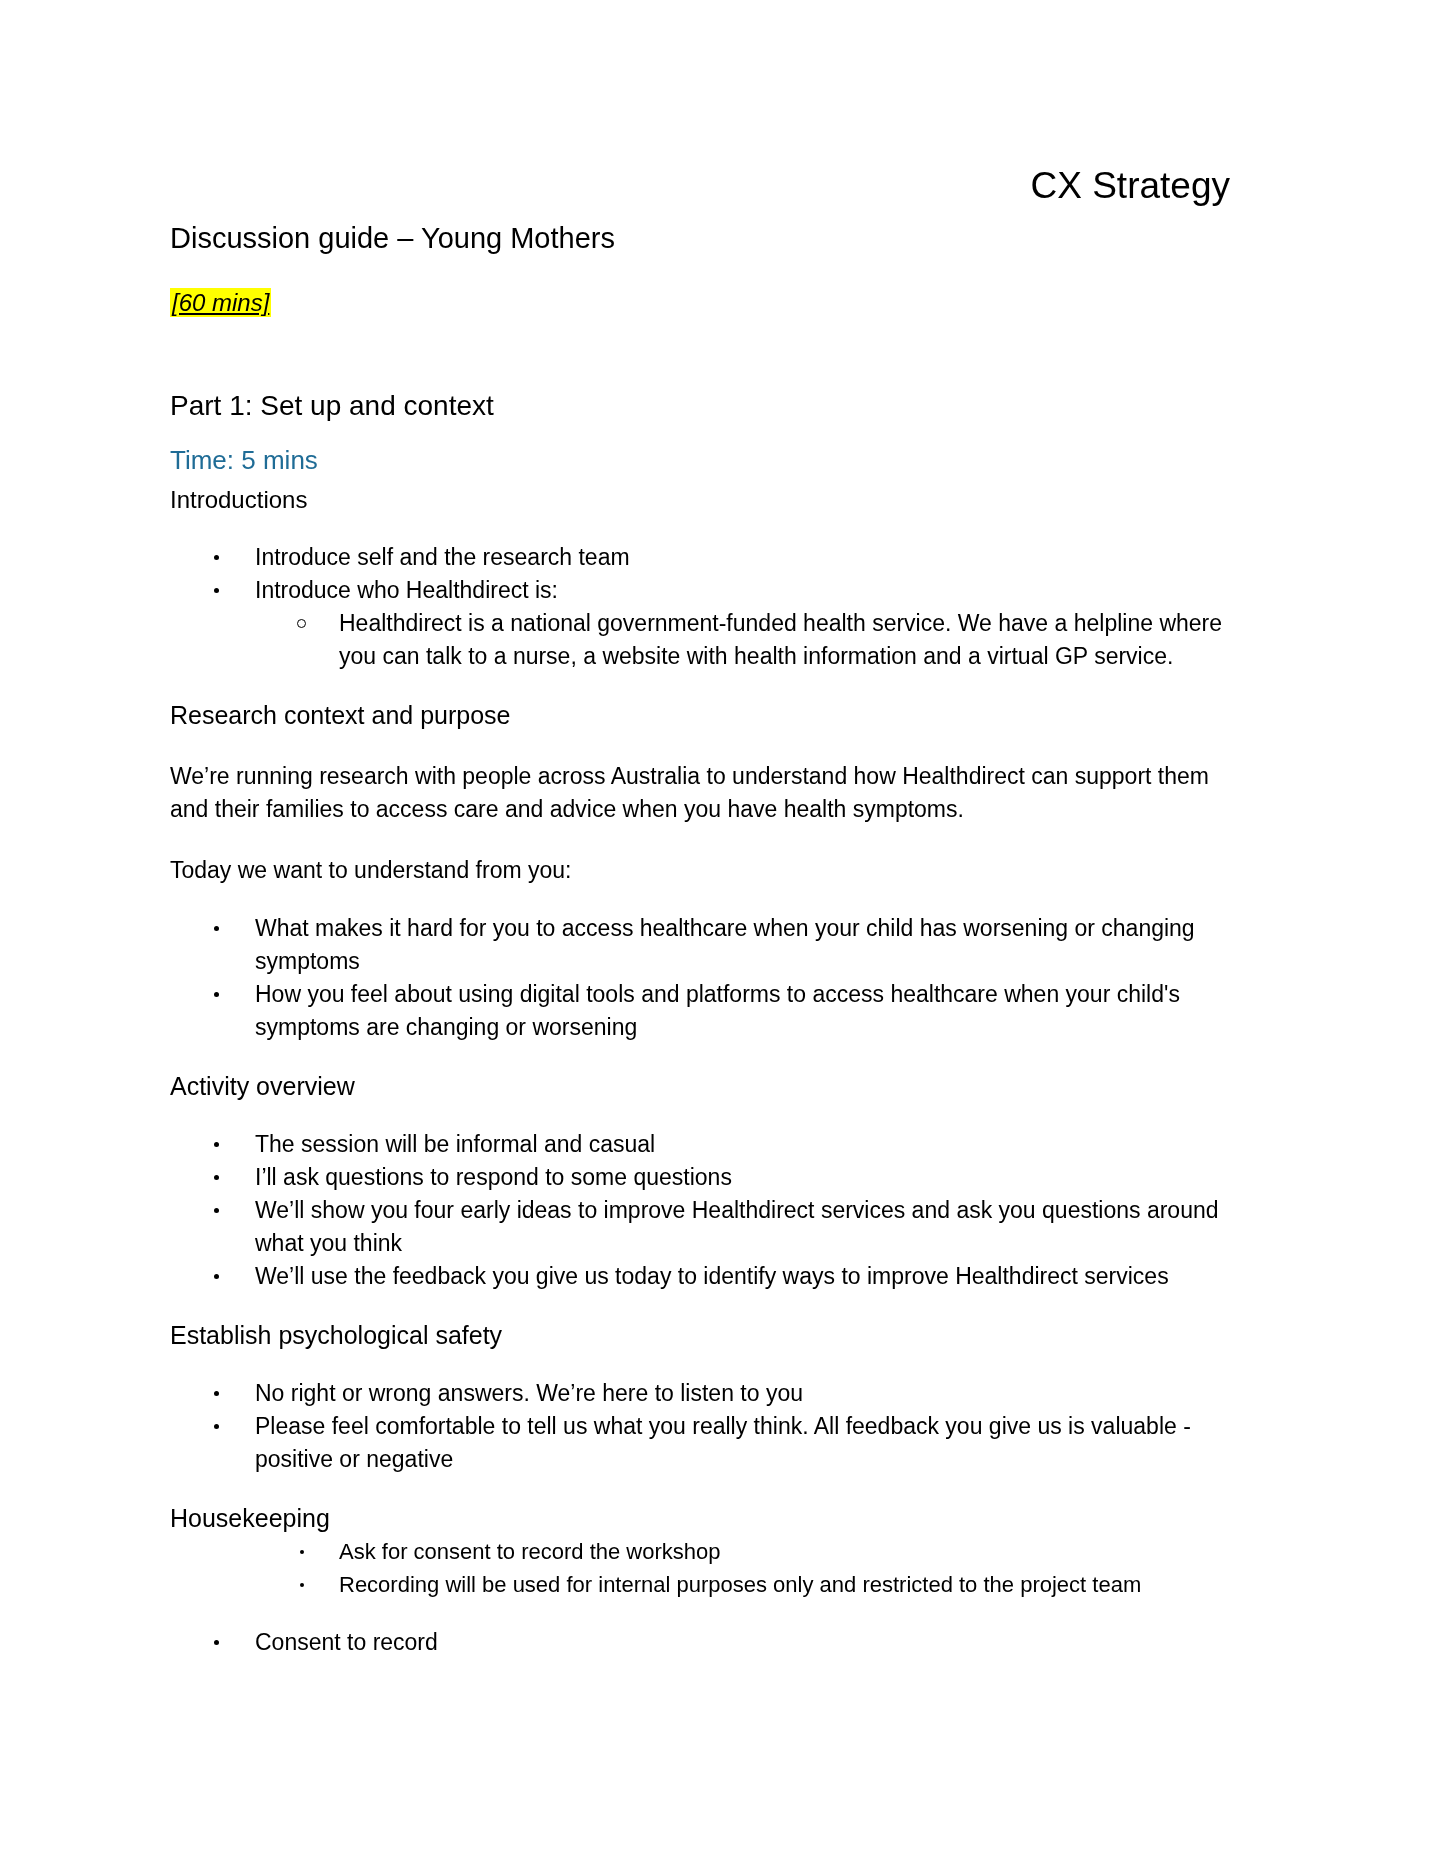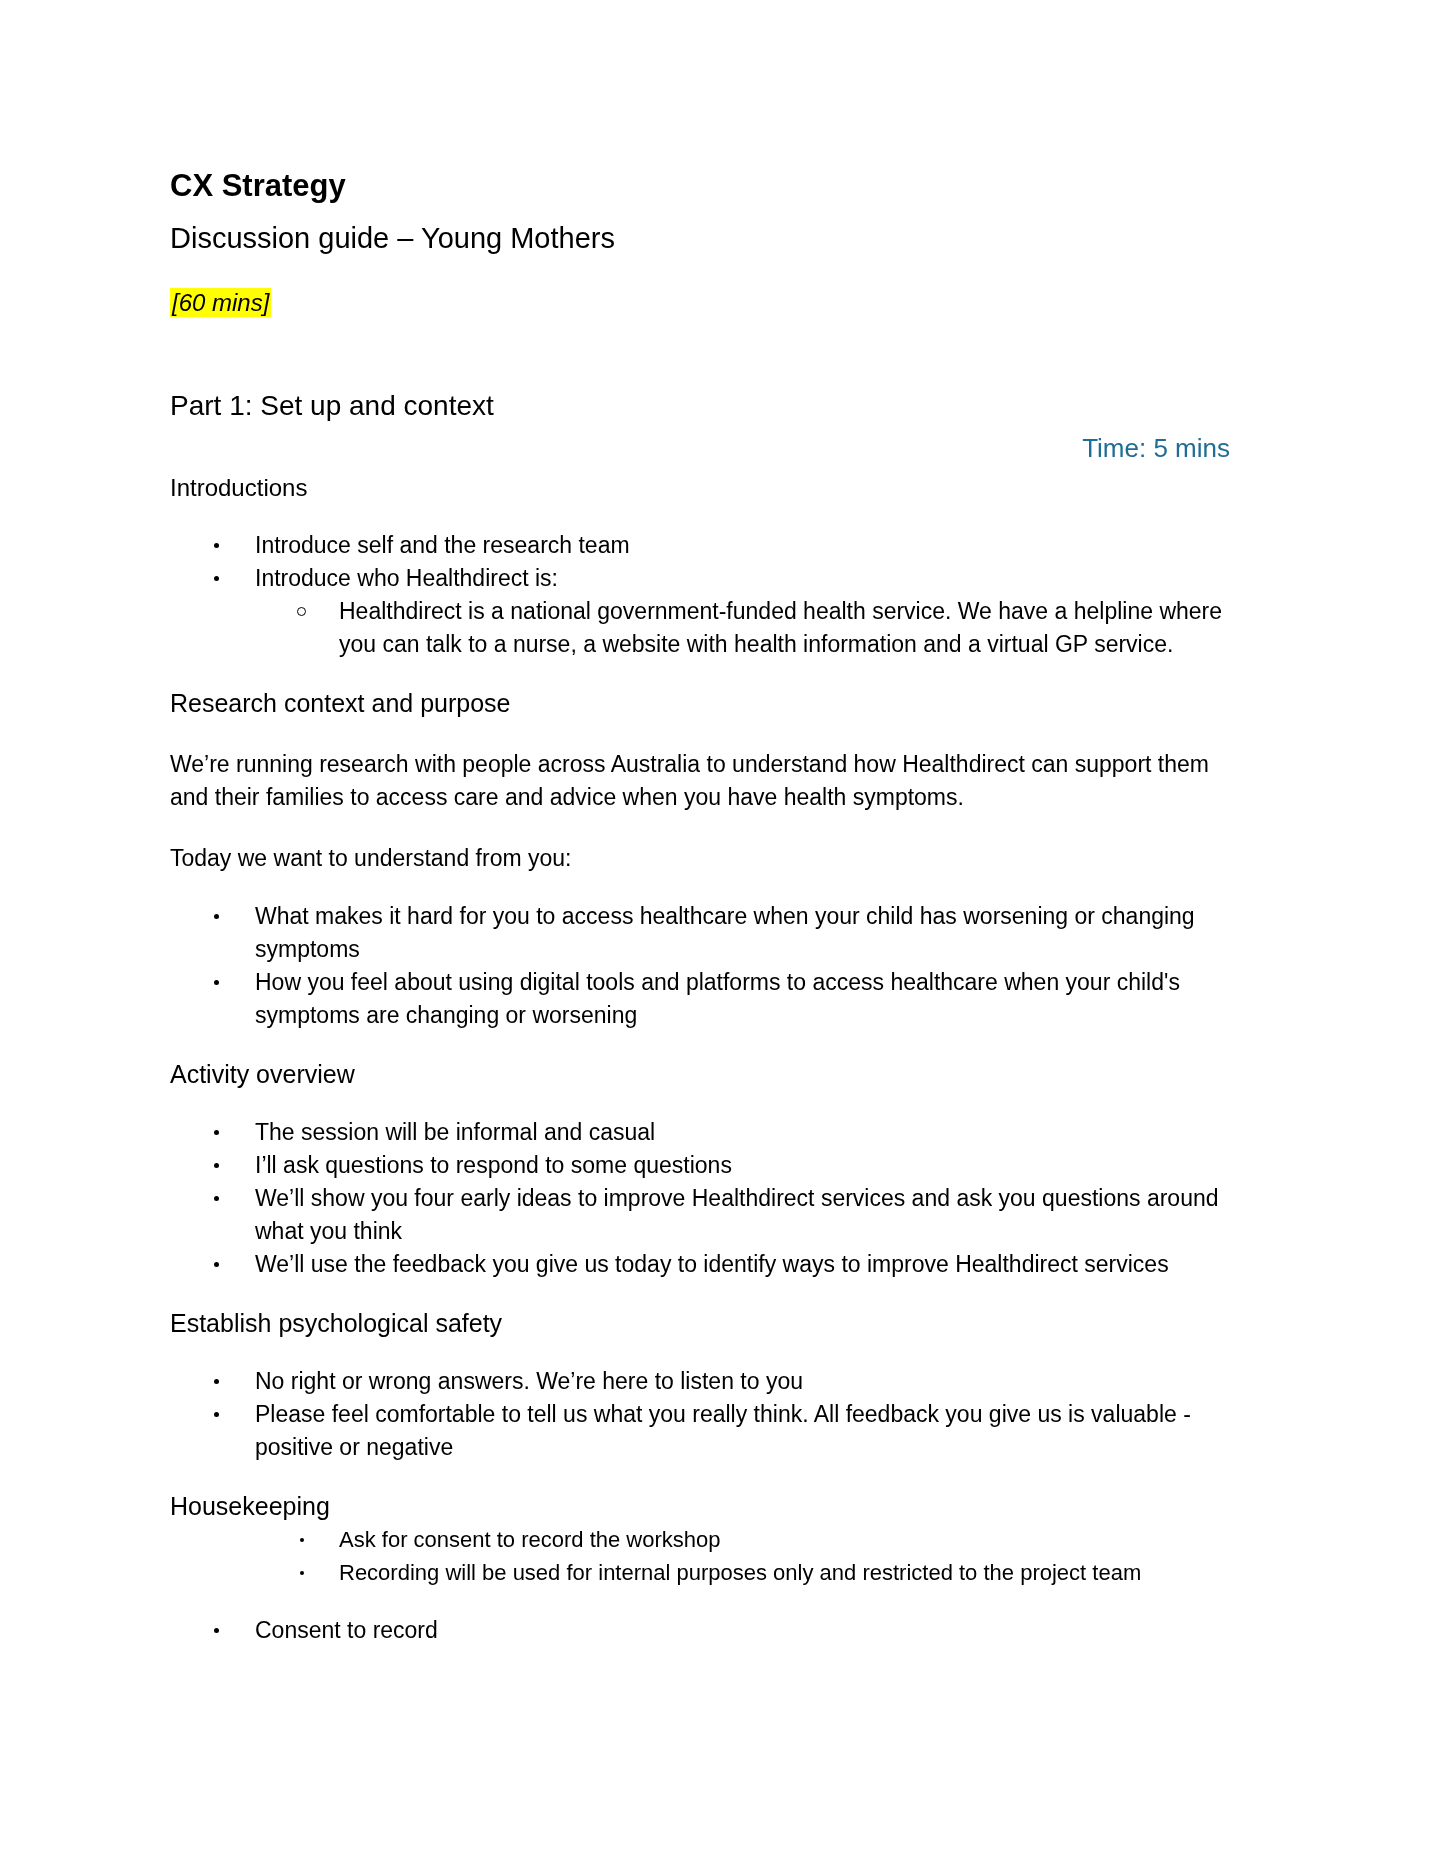--- a/index.html
+++ b/index.html
@@ -11,53 +11,54 @@
     color: #000000;
     overflow: hidden;
   }
   .page {
     width: 1440px;
     height: 1864px;
     background: #ffffff;
     padding: 168px 210px 0 170px;
   }
   .doc-title {
-    font-size: 31px;
+    font-size: 37px;
     line-height: 36px;
-    font-weight: 700;
+    font-weight: 400;
+    text-align: right;
   }
   .doc-subtitle {
     font-size: 29px;
     line-height: 36px;
     font-weight: 400;
     margin-top: 16px;
   }
   .duration-line {
     margin-top: 32px;
     font-size: 24px;
     line-height: 30px;
+    text-decoration: underline;
   }
   .highlight {
     background: #ffff00;
     font-style: italic;
     padding: 1px 2px;
   }
   .part-heading {
     font-size: 28px;
     line-height: 36px;
     font-weight: 400;
     margin-top: 70px;
   }
   .time-heading {
     font-size: 26px;
     line-height: 34px;
     font-weight: 400;
     color: #1f6c96;
-    margin-top: 7px;
-    text-align: right;
+    margin-top: 19px;
   }
   .intro-heading {
     font-size: 24px;
     line-height: 33px;
     font-weight: 400;
     margin-top: 6px;
   }
   .section-heading {
     font-size: 25px;
     line-height: 33px;

